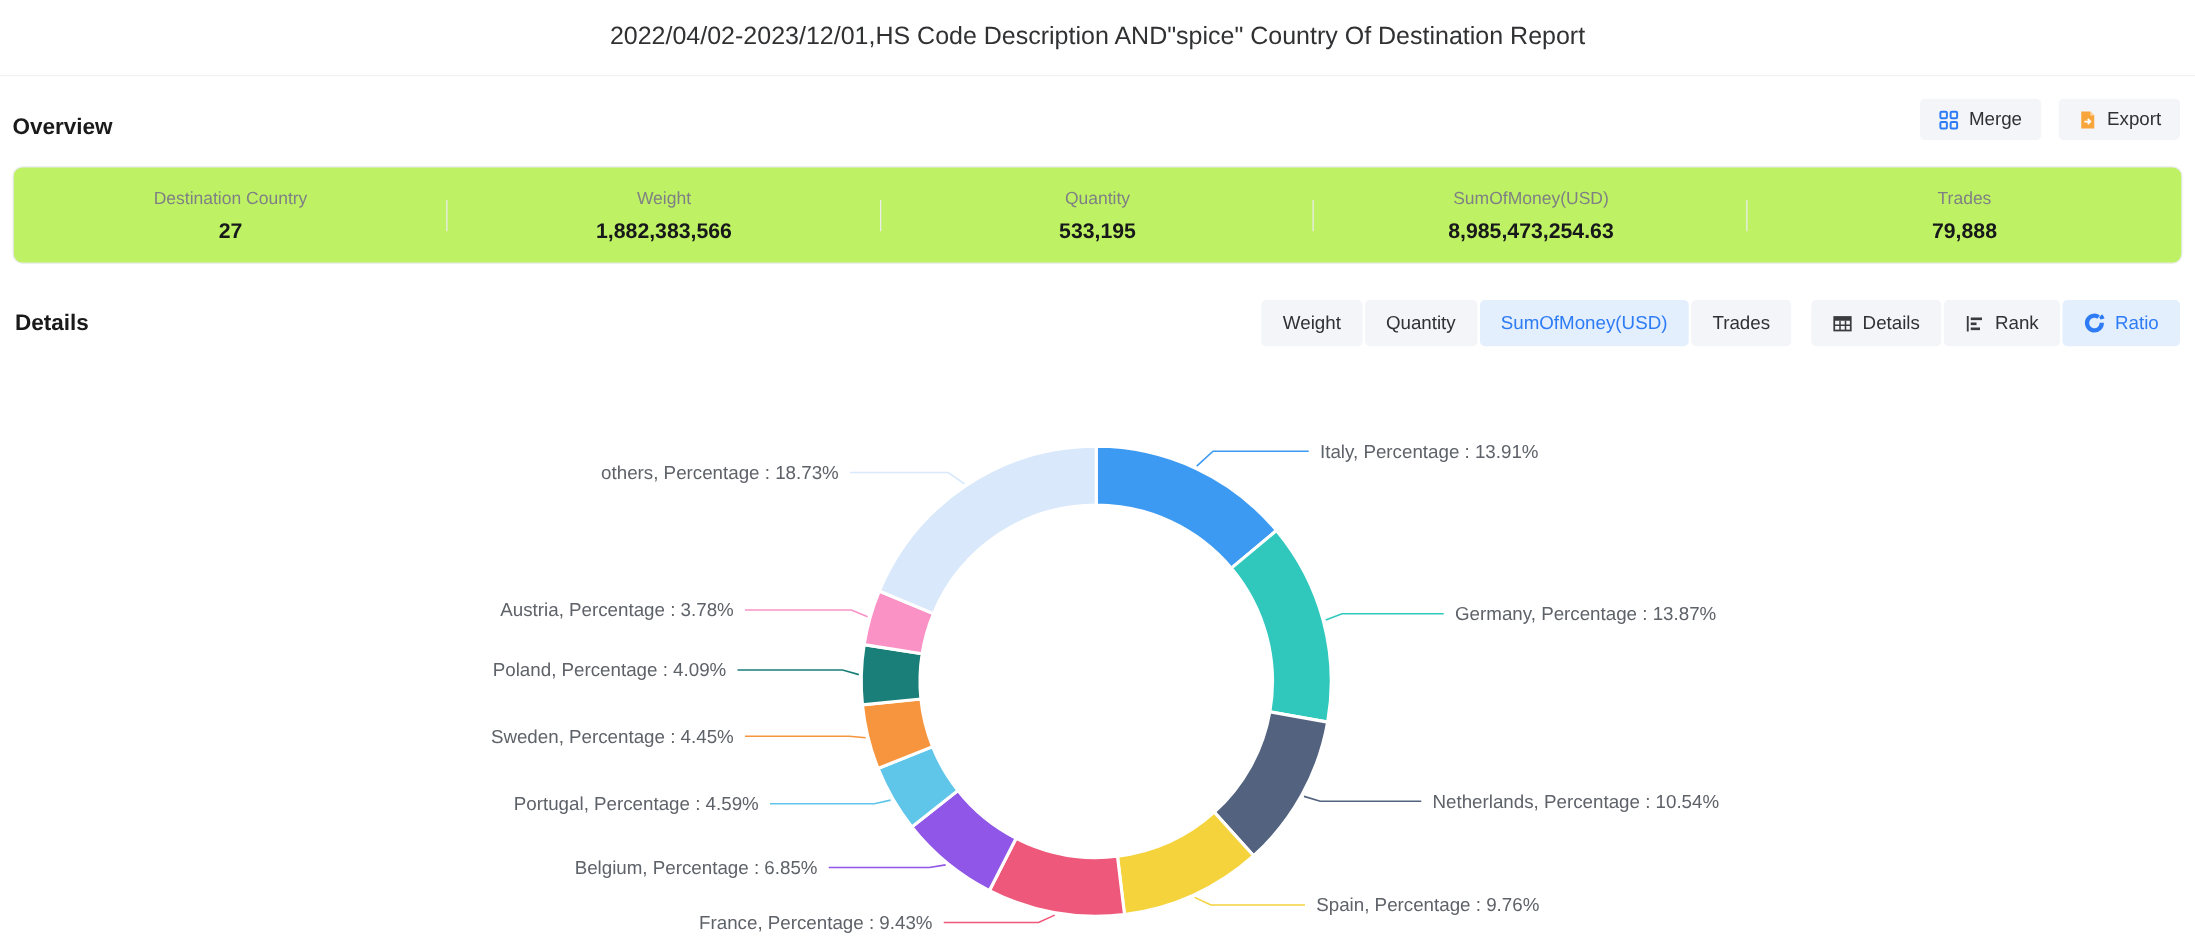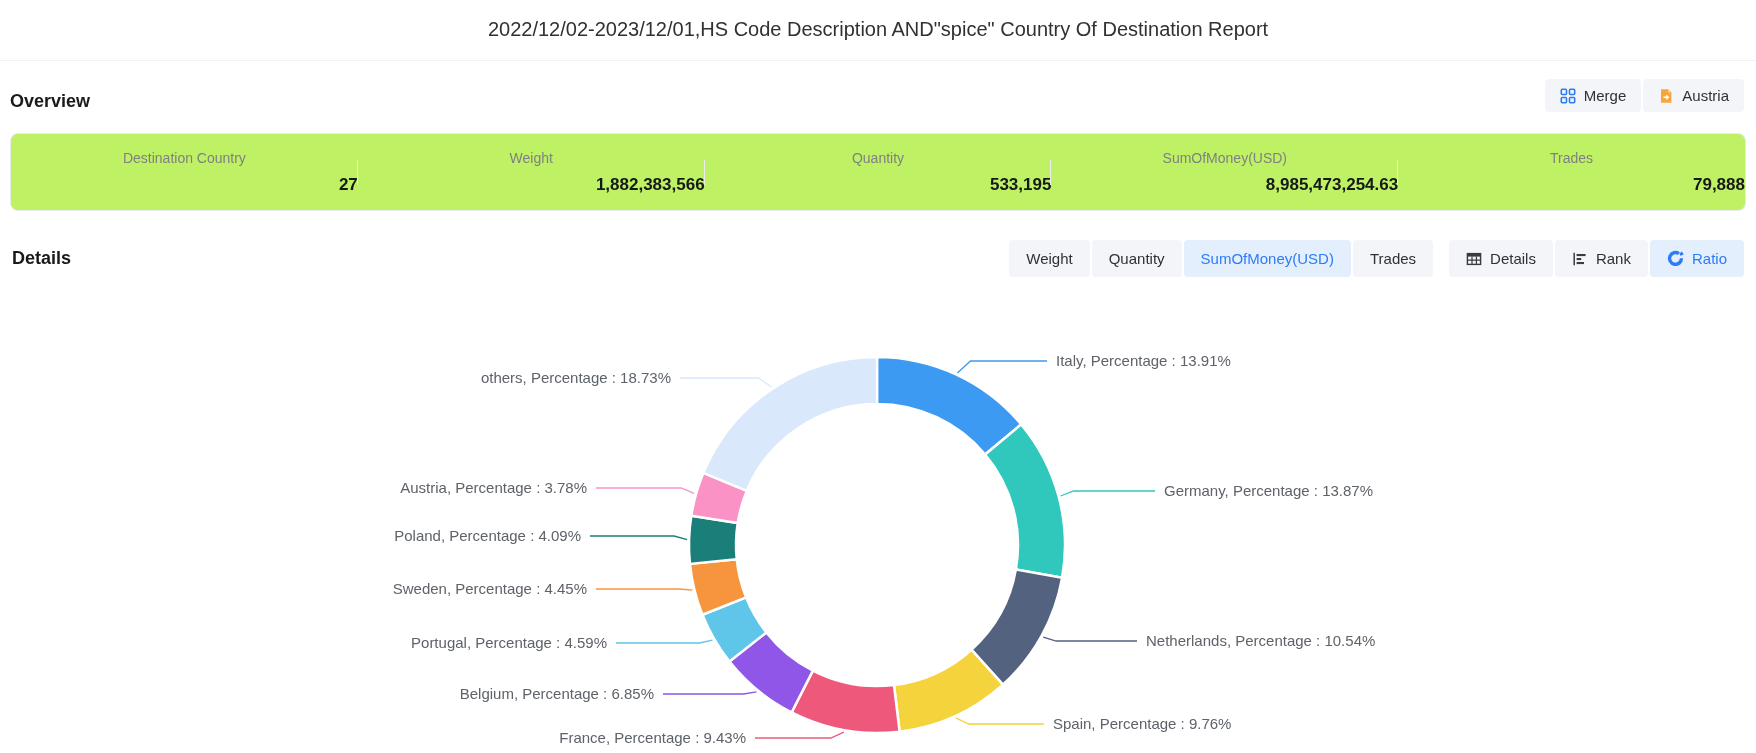--- a/index.html
+++ b/index.html
@@ -12,38 +12,38 @@
     position:absolute; top:18px; left:0; width:100%;
     text-align:center; font-size:20px; color:#303133;
   }
   .title-divider { position:absolute; top:60px; left:0; right:0; border-top:1px solid #f1f2f4; }
 
   .overview-row {
     position:absolute; top:76px; left:10px; right:12px; height:36px;
     display:flex; align-items:flex-end;
   }
   .section-heading { font-size:18px; font-weight:bold; color:#1a1a1a; }
-  .overview-buttons { margin-left:auto; display:flex; gap:2px; }
+  .overview-buttons { margin-left:auto; display:flex; gap:14px; }
   .soft-btn {
     height:33px; padding:0 15px; display:flex; align-items:center; gap:8px;
     background:#f3f5f8; border:none; border-radius:4px;
     font-size:15px; color:#303133; font-family:inherit; cursor:pointer;
   }
 
   .stats-card {
     position:absolute; top:133px; left:10px; right:10px; height:78px;
     border:1px solid #e9eaec; border-radius:8px; background:#bef264;
     display:flex; align-items:center;
   }
   .stat-col { flex:1; text-align:center; position:relative; padding:4px 0; }
   .stat-col:not(:last-child)::after {
     content:""; position:absolute; right:0; top:14px; bottom:14px; width:1px; background:#ececee;
   }
   .stat-label { font-size:14px; color:#7f8084; margin-bottom:9px; }
-  .stat-value { font-size:17px; font-weight:bold; color:#17181a;text-align:right; }
+  .stat-value { font-size:17px; font-weight:bold; color:#17181a; }
 
   .details-row {
     position:absolute; top:240px; left:12px; right:12px; height:37px;
     display:flex; align-items:center;
   }
   .tab-group { display:flex; gap:2px; }
   .tab-group.metrics { margin-left:auto; }
   .tab-group.views { margin-left:16px; }
   .tab {
     height:37px; padding:0 17px; display:flex; align-items:center; gap:8px;
@@ -52,21 +52,21 @@
   }
   .tab.active { background:#e4effd; color:#2e7cf5; }
 
   .chart-area { position:absolute; top:283px; left:0; width:1491px; height:470px; }
   .chart-area svg { display:block; }
   .chart-label { font-size:15px; fill:#5e6269; }
 </style>
 </head>
 <body>
 
-<div class="page-title">2022/12/02-2023/12/01,HS Code Description AND"spice" Country Of Destination Report</div>
+<div class="page-title">2022/04/02-2023/12/01,HS Code Description AND"spice" Country Of Destination Report</div>
 <div class="title-divider"></div>
 
 <div class="overview-row">
   <div class="section-heading">Overview</div>
   <div class="overview-buttons">
     <button class="soft-btn">
       <span style="display:flex">
         <svg width="16" height="16" viewBox="0 0 16 16">
           <g fill="none" stroke="#2e7cf5" stroke-width="1.6">
             <rect x="1.3" y="1.3" width="5.2" height="5.2" rx="1"></rect>
@@ -79,21 +79,21 @@
       <span>Merge</span>
     </button>
     <button class="soft-btn">
       <span style="display:flex">
         <svg width="16" height="16" viewBox="0 0 16 16">
           <path d="M3 1.2 H10.2 L13.4 4.4 V14.8 H3 Z" fill="#f8a53b"></path>
           <path d="M10.2 1.2 V4.4 H13.4 Z" fill="#fcd39b"></path>
           <path d="M5.5 9.2 H10 M8.2 7.2 L10.3 9.2 L8.2 11.2" fill="none" stroke="#ffffff" stroke-width="1.4"></path>
         </svg>
       </span>
-      <span>Austria</span>
+      <span>Export</span>
     </button>
   </div>
 </div>
 
 <div class="stats-card">
     <div class="stat-col">
       <div class="stat-label">Destination Country</div>
       <div class="stat-value">27</div>
     </div>
     <div class="stat-col">

